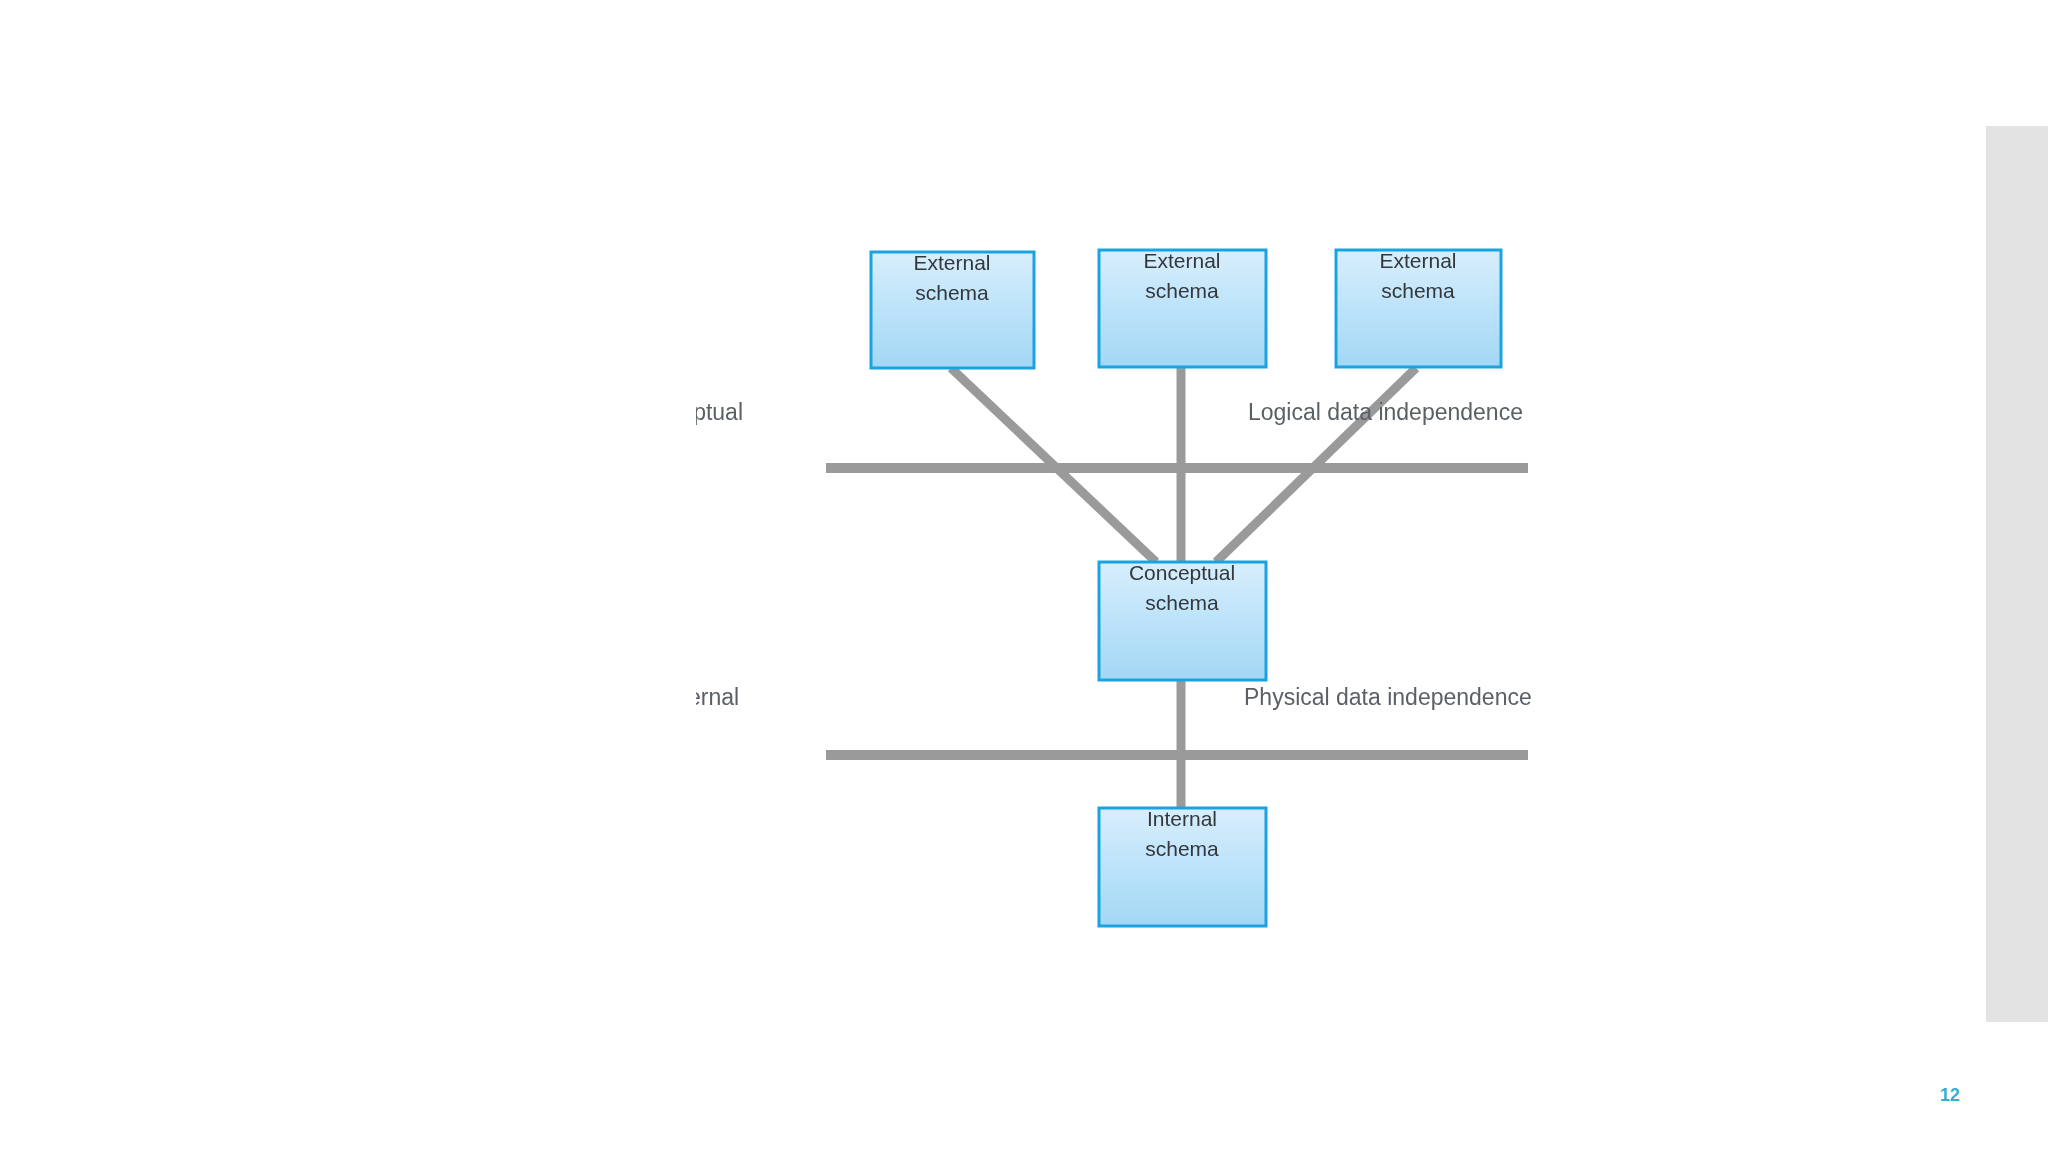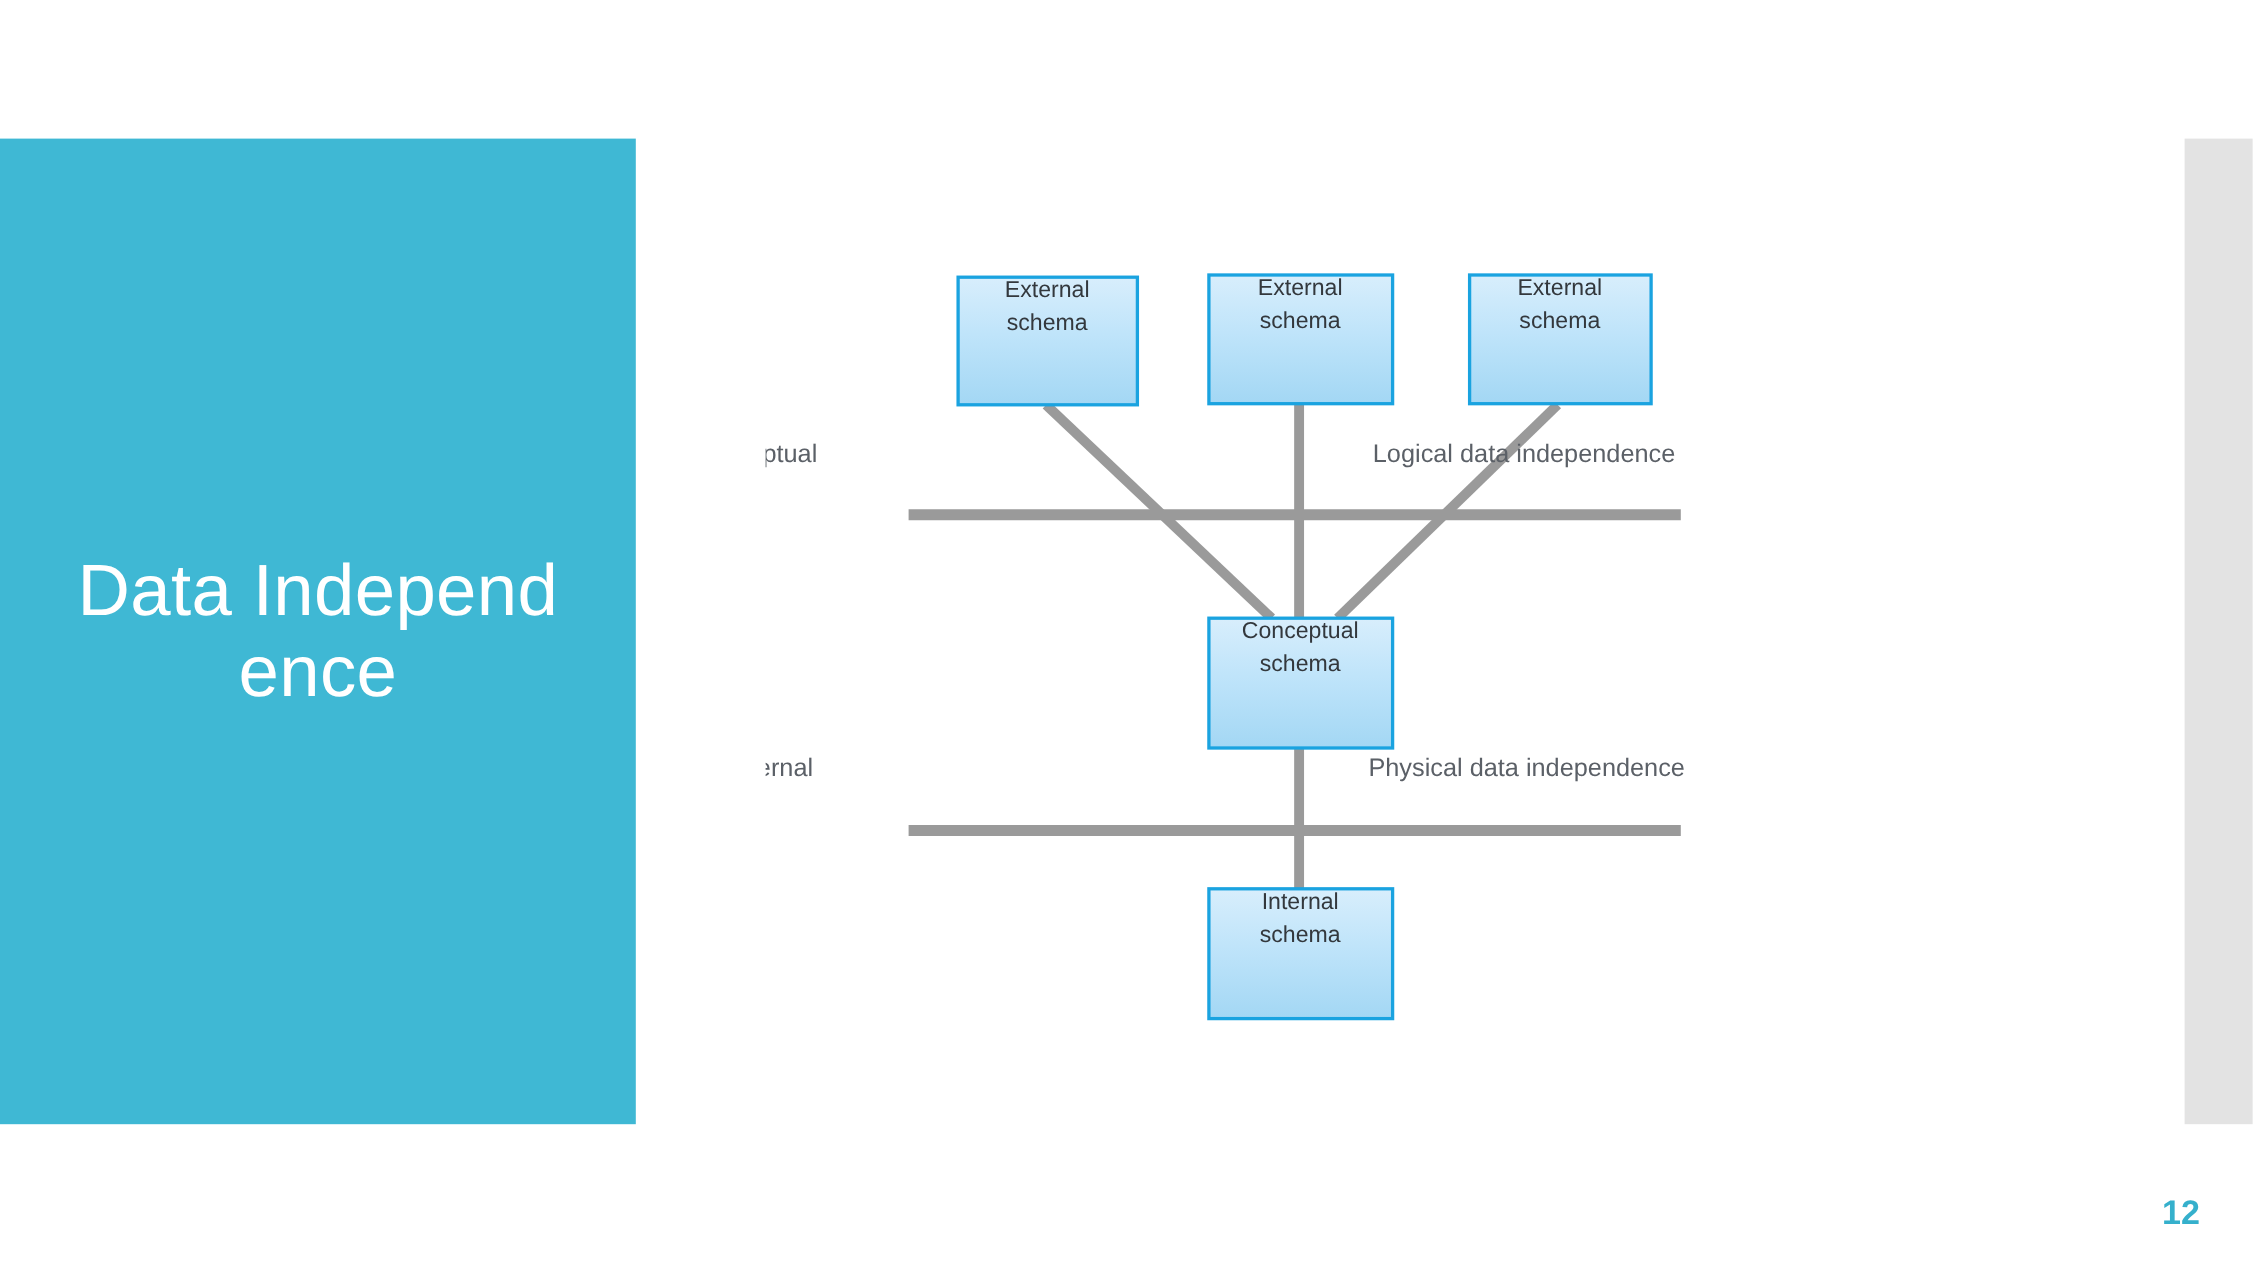--- a/index.html
+++ b/index.html
@@ -64,45 +64,42 @@
     height: 820px;
   }
   #diagram svg { display: block; }
 
   
   #page-number {
     position: absolute;
     left: 1940px;
     top: 1085px;
     width: 60px;
-    text-align: right;
+    text-align: left;
     color: #35b0cc;
-    font-size: 31px;
+    font-size: 18px;
     font-weight: bold;
   }
 
   .box-label {
     font-family: "Liberation Sans", sans-serif;
     font-size: 21px;
     fill: #33383d;
   }
   .side-label {
     font-family: "Liberation Sans", sans-serif;
     font-size: 23px;
     fill: #5b6067;
   }
 </style>
 </head>
 <body>
 
 <div id="slide">
 
-  <div id="title-panel">
-    <div id="title-text">Data Independence</div>
-  </div>
 
   <div id="right-strip"></div>
 
   <div id="diagram">
     <svg width="1000" height="820" viewBox="0 0 1000 820" xmlns="http://www.w3.org/2000/svg">
       <defs>
         <linearGradient id="boxGrad" x1="0" y1="0" x2="0" y2="1">
           <stop offset="0%" stop-color="#d8eefc"></stop>
           <stop offset="45%" stop-color="#bfe4fa"></stop>
           <stop offset="100%" stop-color="#a3d7f4"></stop>

